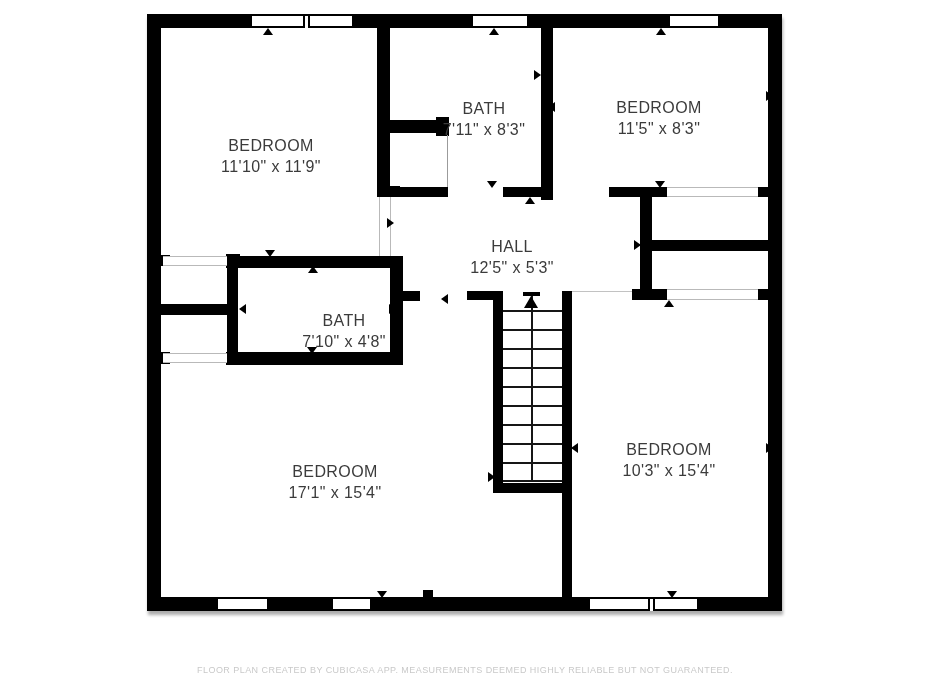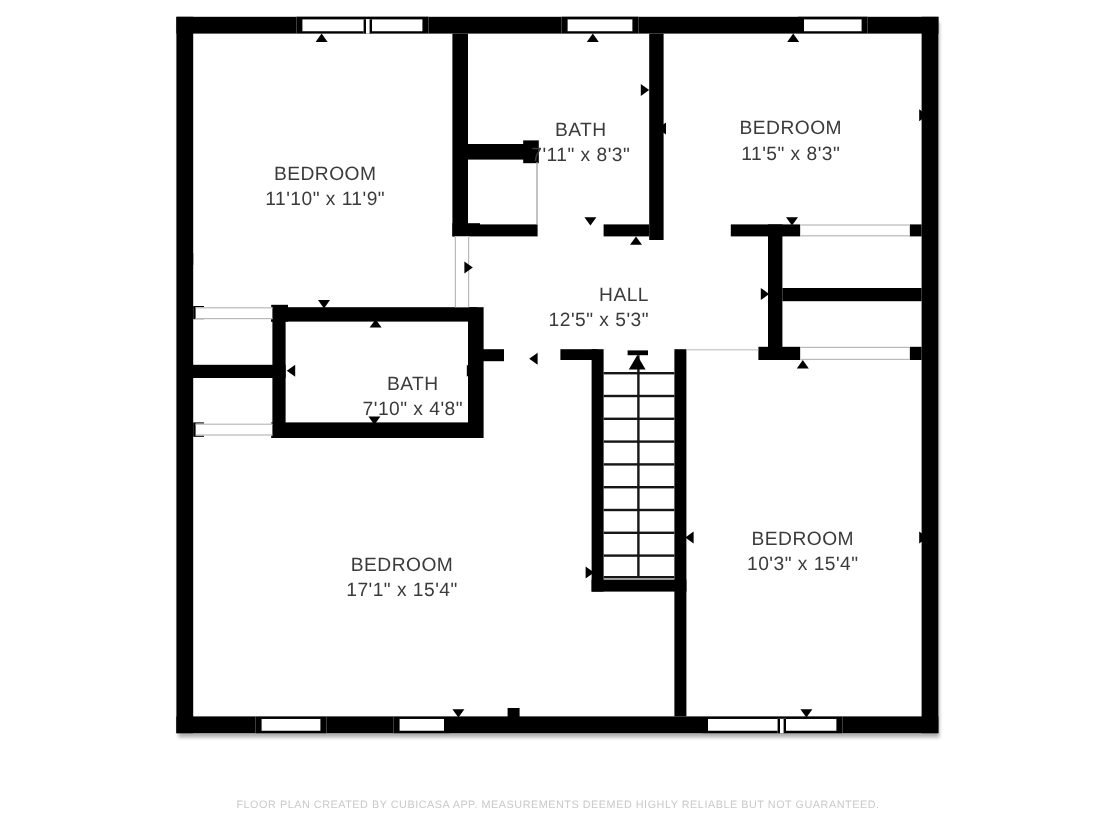--- a/index.html
+++ b/index.html
@@ -151,21 +151,21 @@
         <div>11'10" x 11'9"</div>
       </div>
       <div class="room-label" style="left: 484px; top: 119px;">
         <div>BATH</div>
         <div>7'11" x 8'3"</div>
       </div>
       <div class="room-label" style="left: 659px; top: 118px;">
         <div>BEDROOM</div>
         <div>11'5" x 8'3"</div>
       </div>
-      <div class="room-label" style="left: 499px; top: 257px; text-align: right;">
+      <div class="room-label" style="left: 512px; top: 257px;">
         <div>HALL</div>
         <div>12'5" x 5'3"</div>
       </div>
       <div class="room-label" style="left: 344px; top: 331px;">
         <div>BATH</div>
         <div>7'10" x 4'8"</div>
       </div>
       <div class="room-label" style="left: 335px; top: 482px;">
         <div>BEDROOM</div>
         <div>17'1" x 15'4"</div>

